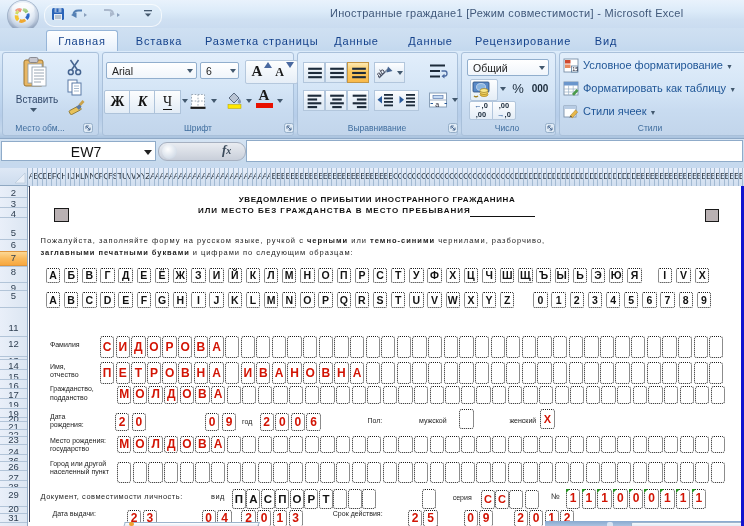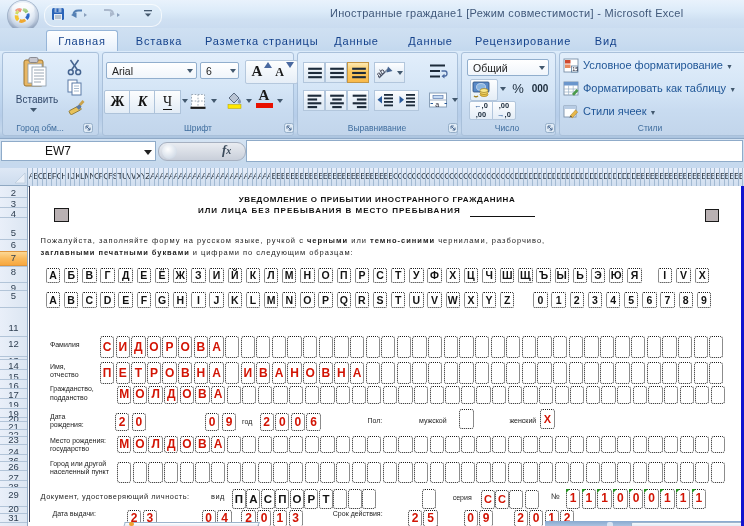--- a/index.html
+++ b/index.html
@@ -80,21 +80,21 @@
 <div class="tab" style="left:328px;width:57px;">Данные</div>
 <div class="tab" style="left:405px;width:51px;">Данные</div>
 <div class="tab" style="left:475px;width:94px;">Рецензирование</div>
 <div class="tab" style="left:591px;width:30px;">Вид</div>
 <div style="position:absolute;left:0;top:51px;width:744px;height:88px;background:linear-gradient(180deg,#dcebfa 0%,#cfe1f4 20%,#bed5ee 55%,#b6cde9 75%,#c4d7ec 92%,#a9c2de 100%);border-bottom:1px solid #8ea8c6;box-sizing:border-box;"></div>
 <div style="position:absolute;left:2px;top:52px;width:97px;height:84px;border:1px solid #a9c0da;border-radius:3px;background:linear-gradient(180deg,#e2eefb 0%,#d4e5f6 45%,#c8dbf0 70%,#c2d5eb 100%);box-sizing:border-box;"></div>
 <div style="position:absolute;left:102px;top:52px;width:192px;height:84px;border:1px solid #a9c0da;border-radius:3px;background:linear-gradient(180deg,#e2eefb 0%,#d4e5f6 45%,#c8dbf0 70%,#c2d5eb 100%);box-sizing:border-box;"></div>
 <div style="position:absolute;left:297px;top:52px;width:161px;height:84px;border:1px solid #a9c0da;border-radius:3px;background:linear-gradient(180deg,#e2eefb 0%,#d4e5f6 45%,#c8dbf0 70%,#c2d5eb 100%);box-sizing:border-box;"></div>
 <div style="position:absolute;left:461px;top:52px;width:95px;height:84px;border:1px solid #a9c0da;border-radius:3px;background:linear-gradient(180deg,#e2eefb 0%,#d4e5f6 45%,#c8dbf0 70%,#c2d5eb 100%);box-sizing:border-box;"></div>
 <div style="position:absolute;left:559px;top:52px;width:192px;height:84px;border:1px solid #a9c0da;border-radius:3px;background:linear-gradient(180deg,#e2eefb 0%,#d4e5f6 45%,#c8dbf0 70%,#c2d5eb 100%);box-sizing:border-box;"></div>
-<div style="position:absolute;left:5px;top:123px;width:70px;font-size:8.5px;color:#3f6d9e;text-align:center;white-space:nowrap;">Город обм...</div>
+<div style="position:absolute;left:5px;top:123px;width:70px;font-size:8.5px;color:#3f6d9e;text-align:center;white-space:nowrap;">Место обм...</div>
 <div style="position:absolute;left:153px;top:123px;width:90px;font-size:8.5px;color:#3f6d9e;text-align:center;white-space:nowrap;">Шрифт</div>
 <div style="position:absolute;left:332px;top:123px;width:90px;font-size:8.5px;color:#3f6d9e;text-align:center;white-space:nowrap;">Выравнивание</div>
 <div style="position:absolute;left:475px;top:123px;width:64px;font-size:8.5px;color:#3f6d9e;text-align:center;white-space:nowrap;">Число</div>
 <div style="position:absolute;left:620px;top:123px;width:60px;font-size:8.5px;color:#3f6d9e;text-align:center;white-space:nowrap;">Стили</div>
 <svg class="ab" style="left:83px;top:123px" width="10" height="10" viewBox="0 0 10 10">
 <rect x="0.5" y="0.5" width="9" height="9" rx="2" fill="#dfeaf5" stroke="#8fa9c4" stroke-width="0.9"></rect>
 <path d="M3 3 L5.7 3 M3 3 L3 5.7 M3.6 3.6 L7 7 M7 7 L7 4.6 M7 7 L4.6 7" stroke="#4a6890" stroke-width="1" fill="none"></path>
 </svg>
 <svg class="ab" style="left:284px;top:123px" width="10" height="10" viewBox="0 0 10 10">
 <rect x="0.5" y="0.5" width="9" height="9" rx="2" fill="#dfeaf5" stroke="#8fa9c4" stroke-width="0.9"></rect>
@@ -304,21 +304,21 @@
 <rect x="1" y="2" width="12" height="11" fill="#fdfefe" stroke="#7a90a8" stroke-width="0.9"></rect>
 <rect x="1" y="2" width="12" height="3" fill="#b8cce4"></rect>
 <path d="M7 12 l5.5 -6 2.2 2 -5.5 6 z" fill="#e8b84a" stroke="#a07820" stroke-width="0.5"></path>
 <path d="M6.2 13.5 l1.8 -1.8 1 1 z" fill="#444"></path>
 </svg>
 <div style="position:absolute;left:583px;top:59px;font-size:11px;color:#1f5596;white-space:nowrap;">Условное форматирование <span style="font-size:7px;color:#42586e;">▼</span></div>
 <div style="position:absolute;left:583px;top:82px;font-size:11px;color:#1f5596;white-space:nowrap;">Форматировать как таблицу <span style="font-size:7px;color:#42586e;">▼</span></div>
 <div style="position:absolute;left:583px;top:105px;font-size:11px;color:#1f5596;white-space:nowrap;">Стили ячеек <span style="font-size:7px;color:#42586e;">▼</span></div>
 <div style="position:absolute;left:0;top:139px;width:744px;height:24px;background:linear-gradient(180deg,#d4e3f3,#c6d9ec);border-bottom:1px solid #aec4da;"></div>
 <div style="position:absolute;left:1px;top:141px;width:155px;height:20px;background:#fff;border:1px solid #8fabc9;box-sizing:border-box;"></div>
-<div style="position:absolute;left:28px;top:144px;width:60px;font-size:12px;color:#111;text-align:center;">EW7</div>
+<div style="position:absolute;left:56px;top:144px;width:60px;font-size:14px;color:#111;text-align:center;">EW7</div>
 <svg class="ab" style="left:143px;top:149px" width="10" height="7" viewBox="0 0 10 7">
     <path d="M1 1 l8 0 -4 5 z" fill="#222"></path>
   </svg>
 <div style="position:absolute;left:158px;top:142px;width:88px;height:19px;border-radius:9px;background:linear-gradient(180deg,#e9ecf1,#c9cfda);border:1px solid #a6b0c0;box-sizing:border-box;"></div>
 <div style="position:absolute;left:162px;top:144px;width:15px;height:15px;border-radius:8px;background:radial-gradient(circle at 40% 35%,#ffffff,#d4dde8 70%,#b8c6d6);"></div>
 <div style="position:absolute;left:222px;top:142px;font-family:'Liberation Serif',serif;font-style:italic;font-weight:bold;font-size:13px;color:#3a4a5a;">f<span style="font-size:10px">x</span></div>
 <div style="position:absolute;left:246px;top:140px;width:497px;height:22px;background:#fff;border:1px solid #8fabc9;box-sizing:border-box;"></div>
 <div style="position:absolute;left:0;top:163px;width:744px;height:5px;background:#c6d9ee;"></div>
 <div style="position:absolute;left:0;top:168px;width:744px;height:18px;background:linear-gradient(180deg,#e7eefa 0%,#dbe6f4 50%,#cfddee 100%);border-bottom:1px solid #8fa8c2;box-sizing:content-box;"></div>
 <div style="position:absolute;left:0;top:168px;width:28px;height:18px;background:linear-gradient(180deg,#dee8f5,#cddcee);border-right:1px solid #9db4cc;border-bottom:1px solid #8fa8c2;box-sizing:border-box;"></div>
@@ -579,21 +579,21 @@
   </div>
 <div style="position:absolute;left:0;top:512.7px;width:27px;height:9.1px;overflow:hidden;">
     <div class="rn" style="left:0;top:0.8px;">31</div>
   </div>
 <div style="position:absolute;left:28.5px;top:186.4px;width:712px;height:339.6px;background:#ffffff;"></div>
 <div style="position:absolute;left:28.5px;top:186.4px;width:1.4px;height:335.4px;background:#3a3f55;"></div>
 <div style="position:absolute;left:740.5px;top:186.4px;width:3.5px;height:339.6px;background:#1113cf;"></div>
 <div style="position:absolute;left:54px;top:208px;width:13px;height:11.5px;background:#b9b1b3;border:1.6px solid #1a1a1a;"></div>
 <div style="position:absolute;left:704.5px;top:208.5px;width:12.5px;height:11.5px;background:#b9b1b3;border:1.6px solid #1a1a1a;"></div>
 <div style="position:absolute;left:140px;top:194.8px;width:474px;text-align:center;font-size:8px;font-weight:bold;color:#111;letter-spacing:0.62px;white-space:nowrap;">УВЕДОМЛЕНИЕ О ПРИБЫТИИ ИНОСТРАННОГО ГРАЖДАНИНА</div>
-<div style="position:absolute;left:198px;top:206.3px;font-size:8px;font-weight:bold;color:#111;letter-spacing:1.0px;white-space:nowrap;">ИЛИ ЛИЦА БЕЗ ПРЕБЫВАНИЯ В МЕСТО ПРЕБЫВАНИЯ</div>
+<div style="position:absolute;left:198px;top:206.3px;font-size:8px;font-weight:bold;color:#111;letter-spacing:1.0px;white-space:nowrap;">ИЛИ МЕСТО БЕЗ ГРАЖДАНСТВА В МЕСТО ПРЕБЫВАНИЯ</div>
 <div style="position:absolute;left:470px;top:215.5px;width:65px;height:1px;background:#111;"></div>
 <div style="position:absolute;left:40.5px;top:236px;font-size:7.5px;color:#222;letter-spacing:1.0px;white-space:nowrap;">Пожалуйста, заполняйте форму на русском языке, ручкой с <b>черными</b> или <b>темно-синими</b> чернилами, разборчиво,</div>
 <div style="position:absolute;left:40.5px;top:247.5px;font-size:7.5px;color:#222;letter-spacing:0.95px;white-space:nowrap;"><b>заглавными печатными буквами</b> и цифрами по следующим образцам:</div>
 <div class="sb" style="left:45.8px;top:267.5px;width:12.4px;height:13.4px;font-size:10.5px;line-height:13.8px;">А</div>
 <div class="sb" style="left:63.97px;top:267.5px;width:12.4px;height:13.4px;font-size:10.5px;line-height:13.8px;">Б</div>
 <div class="sb" style="left:82.14px;top:267.5px;width:12.4px;height:13.4px;font-size:10.5px;line-height:13.8px;">В</div>
 <div class="sb" style="left:100.31px;top:267.5px;width:12.4px;height:13.4px;font-size:10.5px;line-height:13.8px;">Г</div>
 <div class="sb" style="left:118.48px;top:267.5px;width:12.4px;height:13.4px;font-size:10.5px;line-height:13.8px;">Д</div>
 <div class="sb" style="left:136.65px;top:267.5px;width:12.4px;height:13.4px;font-size:10.5px;line-height:13.8px;">Е</div>
 <div class="sb" style="left:154.82px;top:267.5px;width:12.4px;height:13.4px;font-size:10.5px;line-height:13.8px;">Ё</div>
@@ -668,21 +668,21 @@
 <div class="lb" style="left:49.9px;top:385.4px;">Гражданство,</div>
 <div class="lb" style="left:49.9px;top:393.6px;">подданство</div>
 <div class="lb" style="left:49.9px;top:413.2px;">Дата</div>
 <div class="lb" style="left:49.9px;top:421.4px;">рождения:</div>
 <div class="lb" style="left:49.9px;top:436.8px;">Место рождения:</div>
 <div class="lb" style="left:49.9px;top:445px;">государство</div>
 <div class="lb" style="left:49.9px;top:459.9px;">Город или другой</div>
 <div class="lb" style="left:49.9px;top:468.1px;">населенный пункт</div>
 <div class="lb" style="left:52.4px;top:510.3px;">Дата выдачи:</div>
 <div class="lb" style="left:332.8px;top:510.3px;">Срок действия:</div>
-<div class="lb" style="left:40.5px;top:493.2px;letter-spacing:0.55px;font-size:7.4px;">Документ, удостоверяющий личность:</div>
+<div class="lb" style="left:40.5px;top:493.2px;letter-spacing:0.55px;font-size:7.4px;">Документ, совместимости личность:</div>
 <div class="lb" style="left:211px;top:493.2px;font-size:7.4px;letter-spacing:0.5px;">вид</div>
 <div class="lb" style="left:452.7px;top:493.8px;">серия</div>
 <div class="lb" style="left:550.7px;top:492.8px;font-size:8px;">№</div>
 <div class="bx" style="left:100px;top:335.8px;width:12.3px;height:20px;font-size:12px;line-height:20px;">С</div>
 <div class="bx" style="left:115.62px;top:335.8px;width:12.3px;height:20px;font-size:12px;line-height:20px;">И</div>
 <div class="bx" style="left:131.24px;top:335.8px;width:12.3px;height:20px;font-size:12px;line-height:20px;">Д</div>
 <div class="bx" style="left:146.86px;top:335.8px;width:12.3px;height:20px;font-size:12px;line-height:20px;">О</div>
 <div class="bx" style="left:162.48px;top:335.8px;width:12.3px;height:20px;font-size:12px;line-height:20px;">Р</div>
 <div class="bx" style="left:178.1px;top:335.8px;width:12.3px;height:20px;font-size:12px;line-height:20px;">О</div>
 <div class="bx" style="left:193.72px;top:335.8px;width:12.3px;height:20px;font-size:12px;line-height:20px;">В</div>

